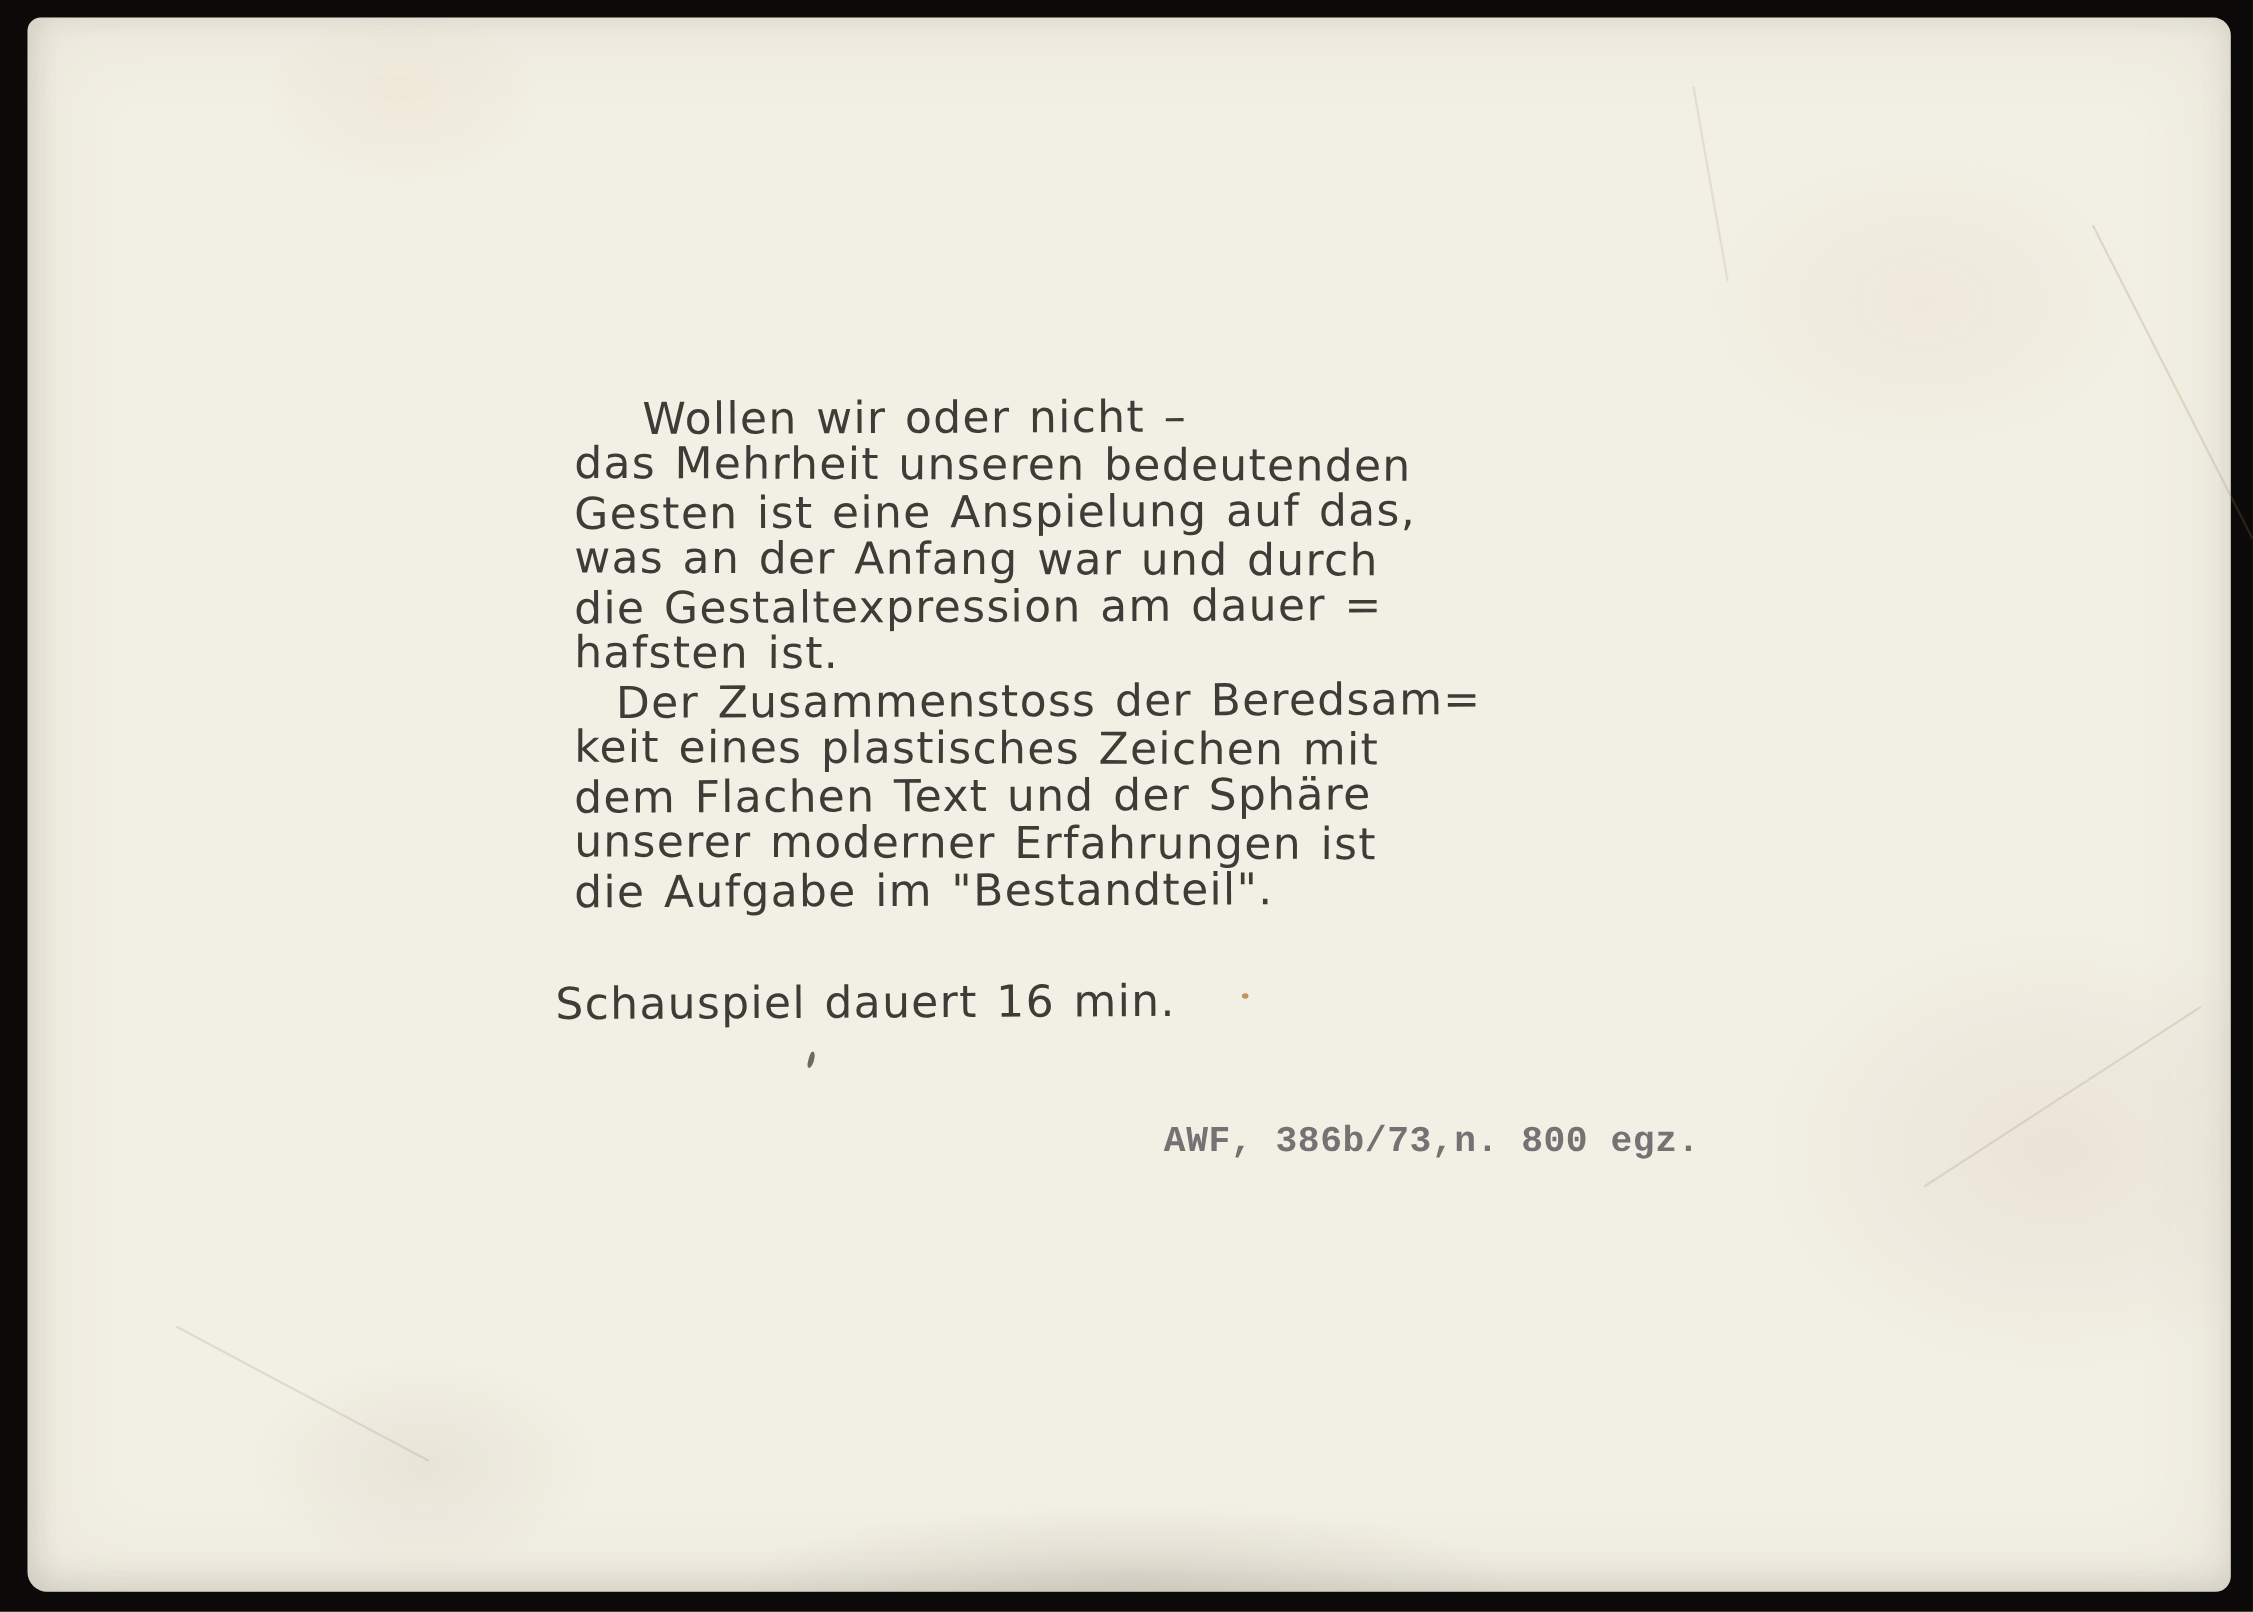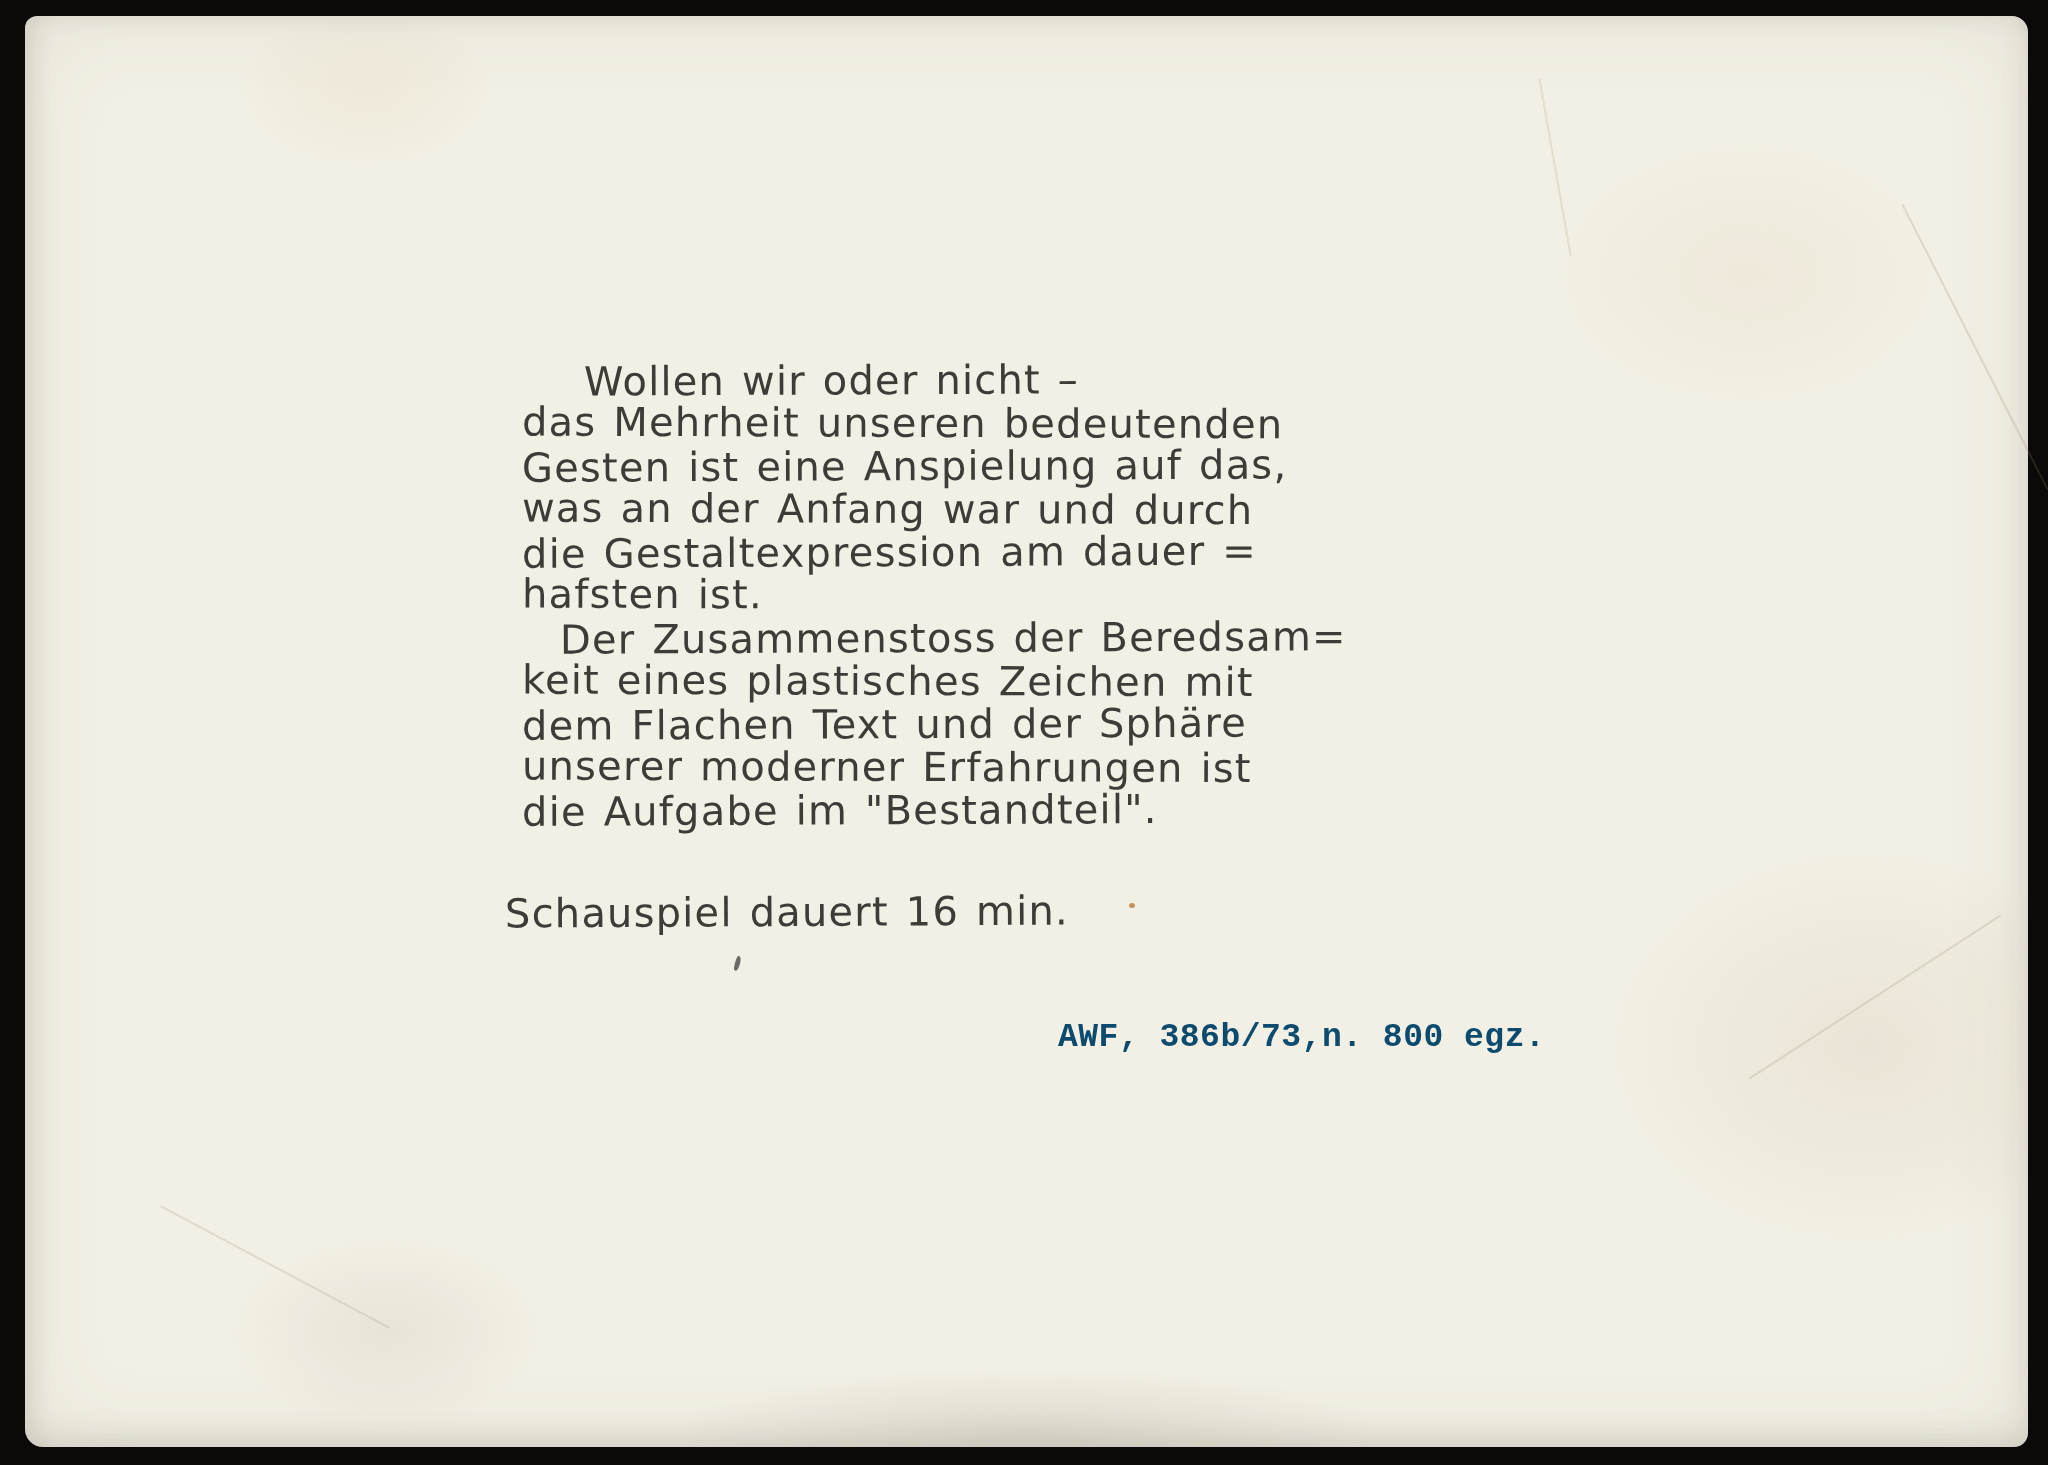--- a/index.html
+++ b/index.html
@@ -57,21 +57,21 @@
   .indent-sm { padding-left: 38px; }
   .duration { left: 480px; top: 875px; transform: rotate(-0.3deg); }
   .typed {
     position: absolute;
     left: 1033px;
     top: 1003px;
     font-family: "Liberation Mono", monospace;
     font-weight: bold;
     font-size: 33px;
     letter-spacing: 0.5px;
-    color: #0c4a6e;
+    color: #737373;
     white-space: nowrap;
   }
   .stray-comma {
     position: absolute;
     left: 710px;
     top: 940px;
     width: 5px;
     height: 15px;
     background: #4a4945;
     border-radius: 45% 55% 60% 40%;

